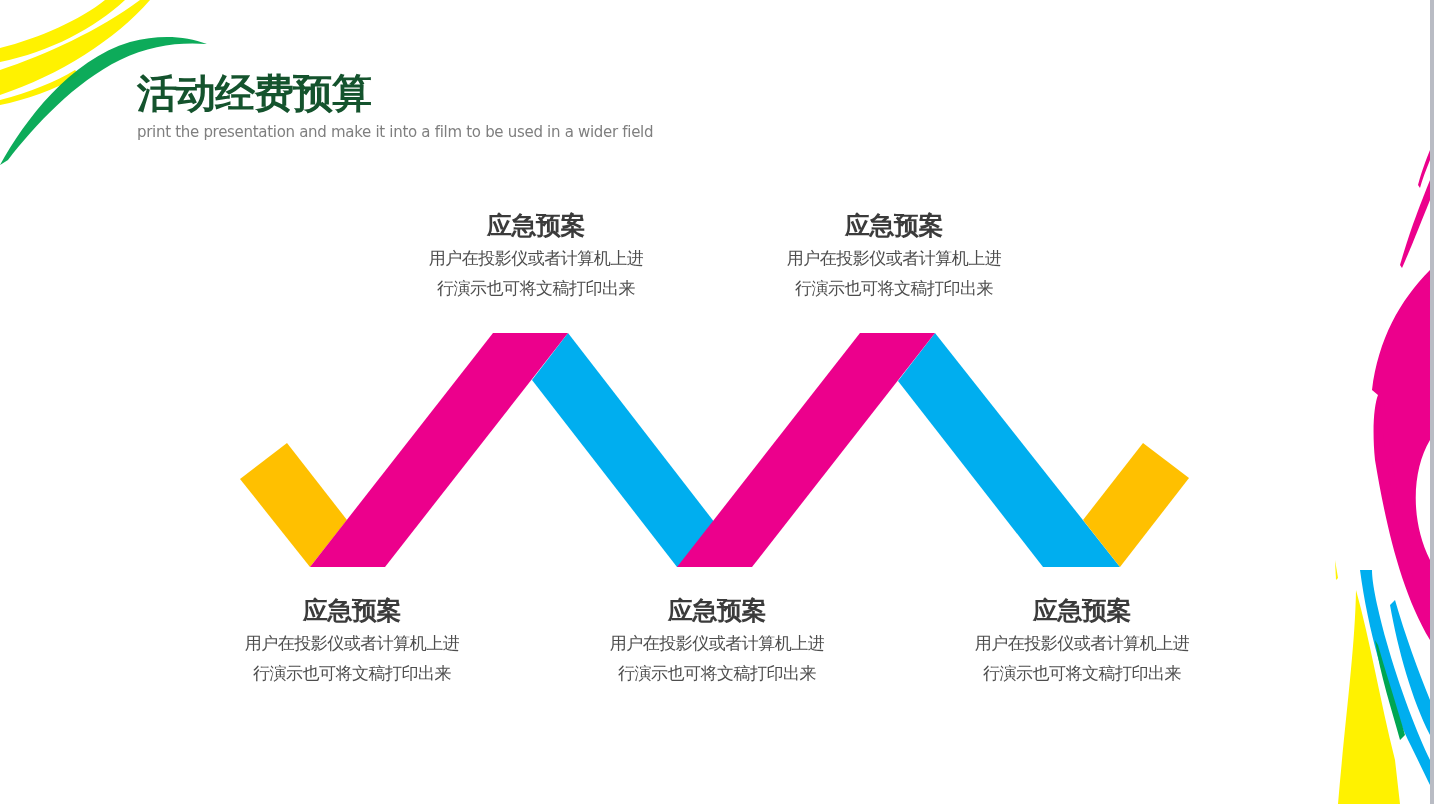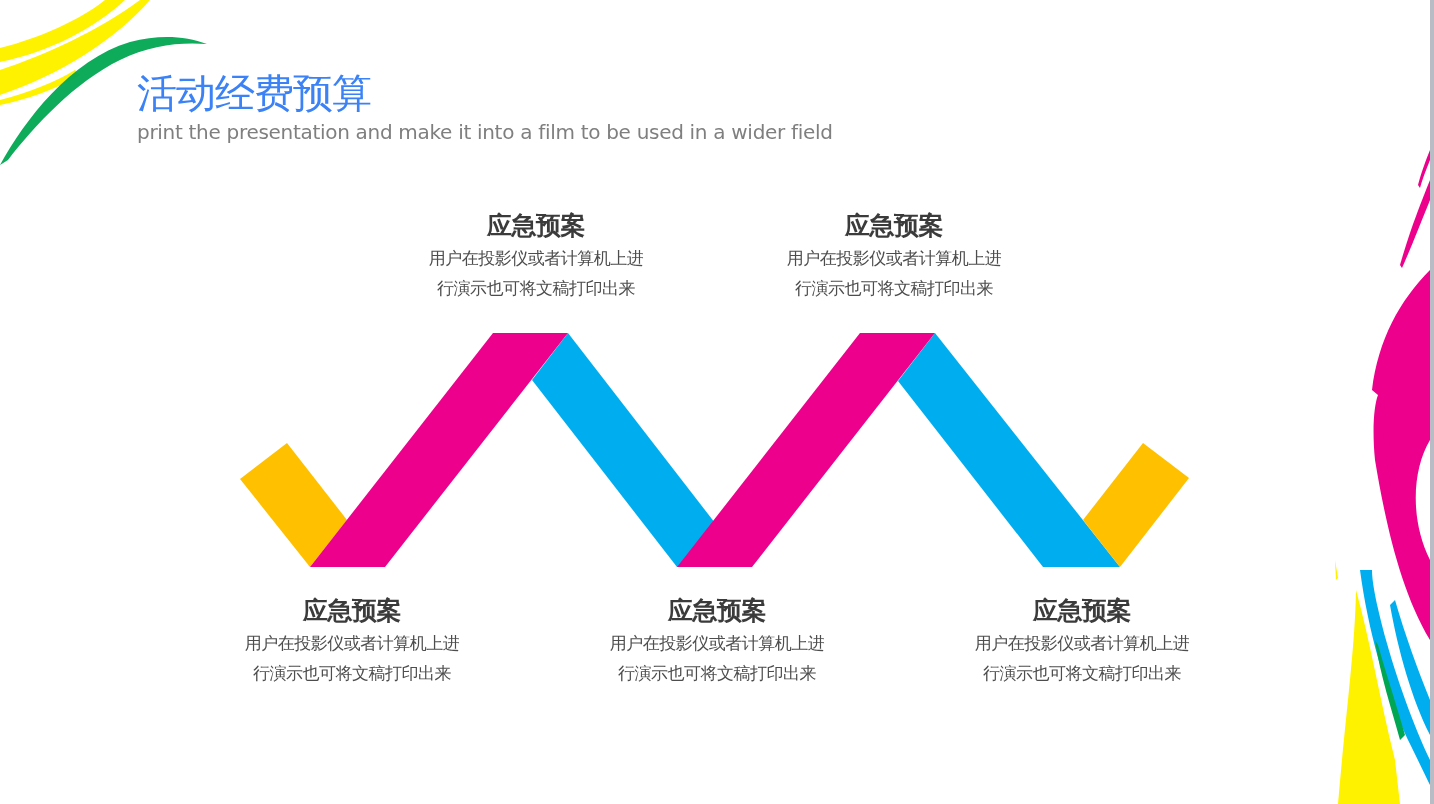--- a/index.html
+++ b/index.html
@@ -8,26 +8,26 @@
     background: #ffffff;
     font-family: "DejaVu Sans", "Liberation Sans", sans-serif;
   }
   .layer { position: absolute; left: 0; top: 0; }
   .right-edge {
     position: absolute; left: 1430px; top: 0; width: 4px; height: 804px;
     background: #b9bcc4;
   }
   .title {
     position: absolute; left: 137px; top: 68px;
-    font-size: 40px; font-weight: normal; color: #3b82f6;
+    font-size: 40px; font-weight: bold; color: #14532d;
     letter-spacing: -1px; line-height: 50px; white-space: nowrap;
   }
   .subtitle {
     position: absolute; left: 137px; top: 122px;
-    font-size: 20px; color: #7f7f7f; line-height: 20px; white-space: nowrap;
+    font-size: 15px; color: #7f7f7f; line-height: 20px; white-space: nowrap;
     letter-spacing: -0.3px;
   }
   .block {
     position: absolute; width: 300px; text-align: center; color: #404040;
   }
   .block .head {
     font-size: 25px; font-weight: bold; line-height: 34px; color: #3b3b3b;
     letter-spacing: -0.5px;
   }
   .block .desc {

